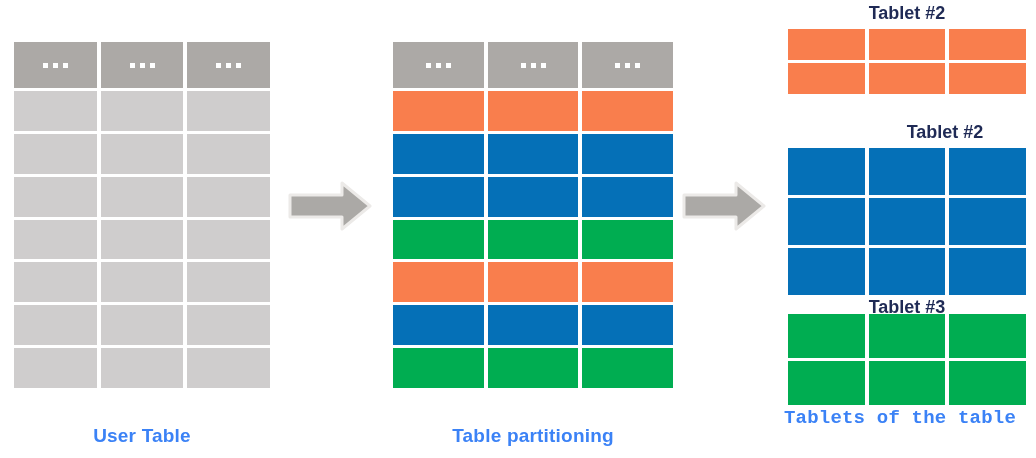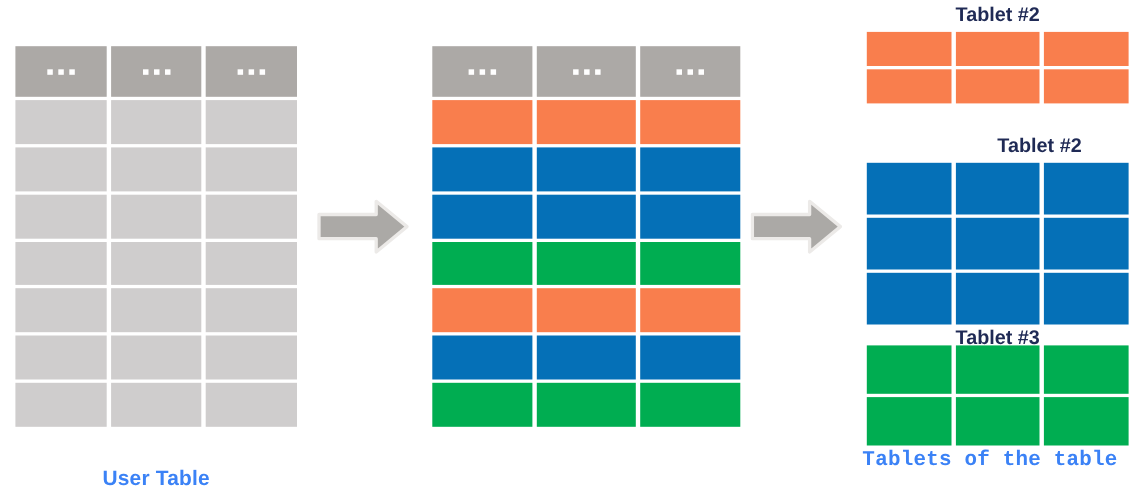--- a/index.html
+++ b/index.html
@@ -190,20 +190,21 @@
         <div class="cell blue-cell"></div>
         <div class="cell blue-cell"></div>
       </div>
       <div class="row" style="height: 39.8571px;">
         <div class="cell green-cell"></div>
         <div class="cell green-cell"></div>
         <div class="cell green-cell"></div>
       </div>
     </div>
 
+  <div class="caption" id="caption-partitioning" style="left:393px;top:425px;width:280px;">Table partitioning</div>
 
   <div class="arrow" id="arrow-2" style="left:682px;top:180px;">
     <svg width="84" height="52" viewBox="0 0 84 52" aria-hidden="true">
       <polygon points="2,15 54,15 54,3 82,26 54,49 54,37 2,37" fill="#aba9a6" stroke="#eceae8" stroke-width="3" stroke-linejoin="round"></polygon>
     </svg>
   </div>
 
   <div id="tablets-area">
       <div class="tablet-title" style="left: 784px; top: 3px;">Tablet #2</div>
       <div class="tbl grid3" style="left: 788px; top: 29px; width: 238px;">

